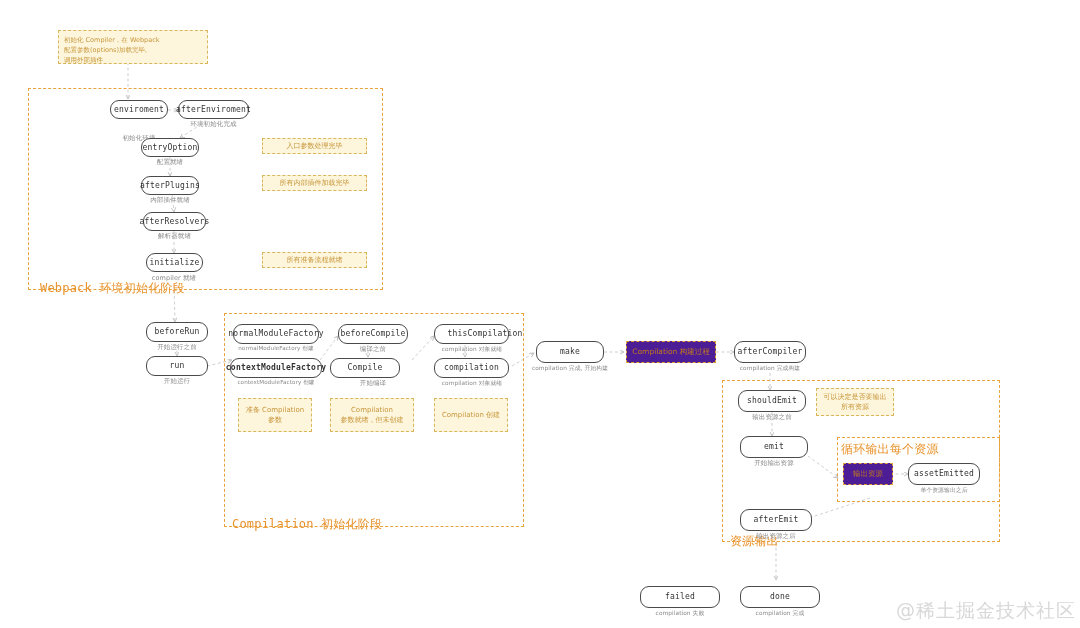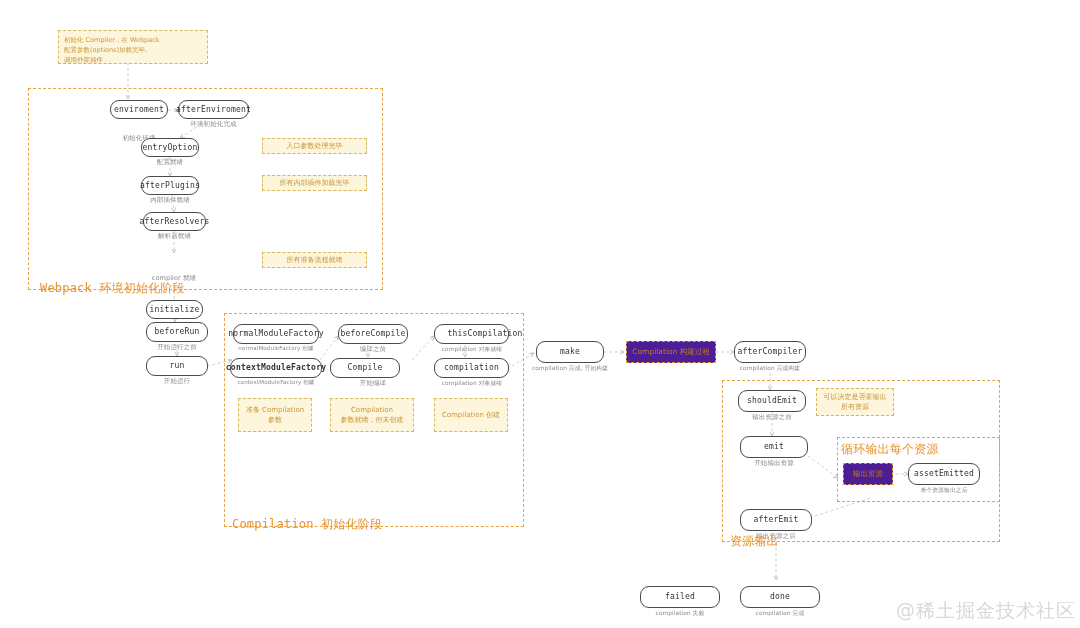--- a/index.html
+++ b/index.html
@@ -212,21 +212,21 @@
 
   <div class="node" style="left:141px; top:138px; width:58px; height:19px;">entryOption</div>
   <div class="node-cap" style="left:141px; top:158px; width:58px;">配置就绪</div>
 
   <div class="node" style="left:141px; top:176px; width:58px; height:19px;">afterPlugins</div>
   <div class="node-cap" style="left:141px; top:196px; width:58px;">内部插件就绪</div>
 
   <div class="node" style="left:143px; top:212px; width:63px; height:19px;">afterResolvers</div>
   <div class="node-cap" style="left:143px; top:232px; width:63px;">解析器就绪</div>
 
-  <div class="node" style="left:146px; top:253px; width:57px; height:19px;margin-top:47px;">initialize</div>
+  <div class="node" style="left:146px; top:253px; width:57px; height:19px;">initialize</div>
   <div class="node-cap" style="left:142px; top:274px; width:64px;">compiler 就绪</div>
 
   <div class="node" style="left:146px; top:322px; width:62px; height:20px;">beforeRun</div>
   <div class="node-cap" style="left:146px; top:343px; width:62px;">开始运行之前</div>
 
   <div class="node" style="left:146px; top:356px; width:62px; height:20px;">run</div>
   <div class="node-cap" style="left:146px; top:377px; width:62px;">开始运行</div>
 
   <div class="node" style="left:233px; top:324px; width:86px; height:20px;">normalModuleFactory</div>
   <div class="node-cap" style="left:228px; top:345px; width:96px; font-size:5.6px;">normalModuleFactory 创建</div>

